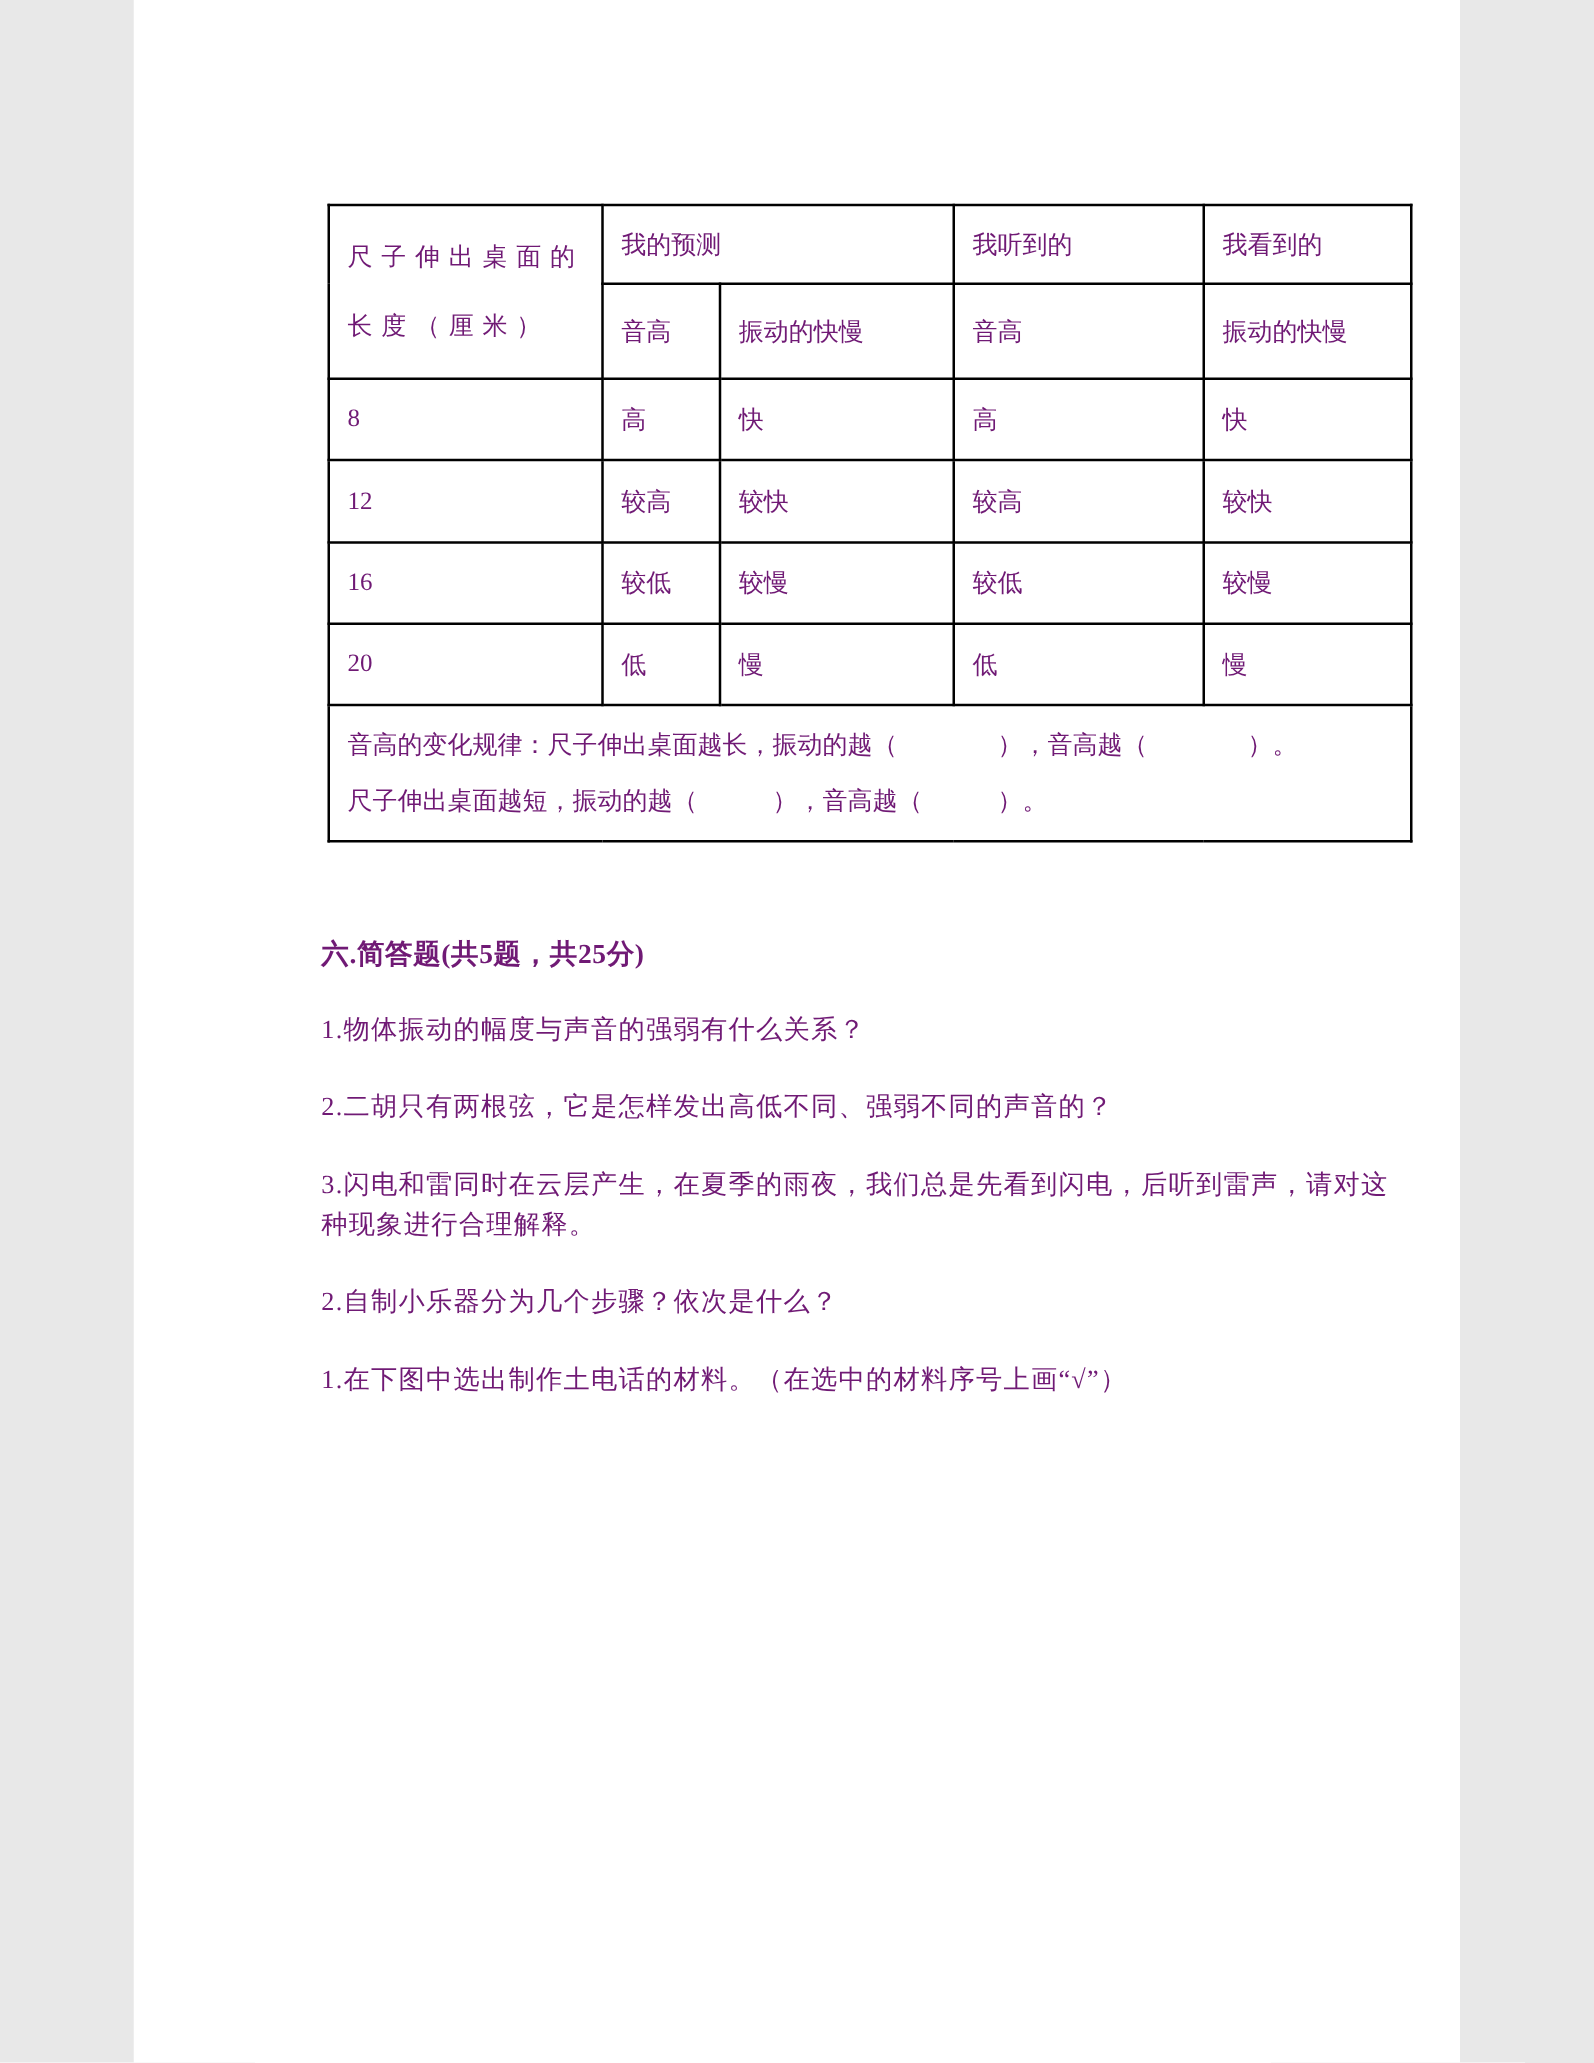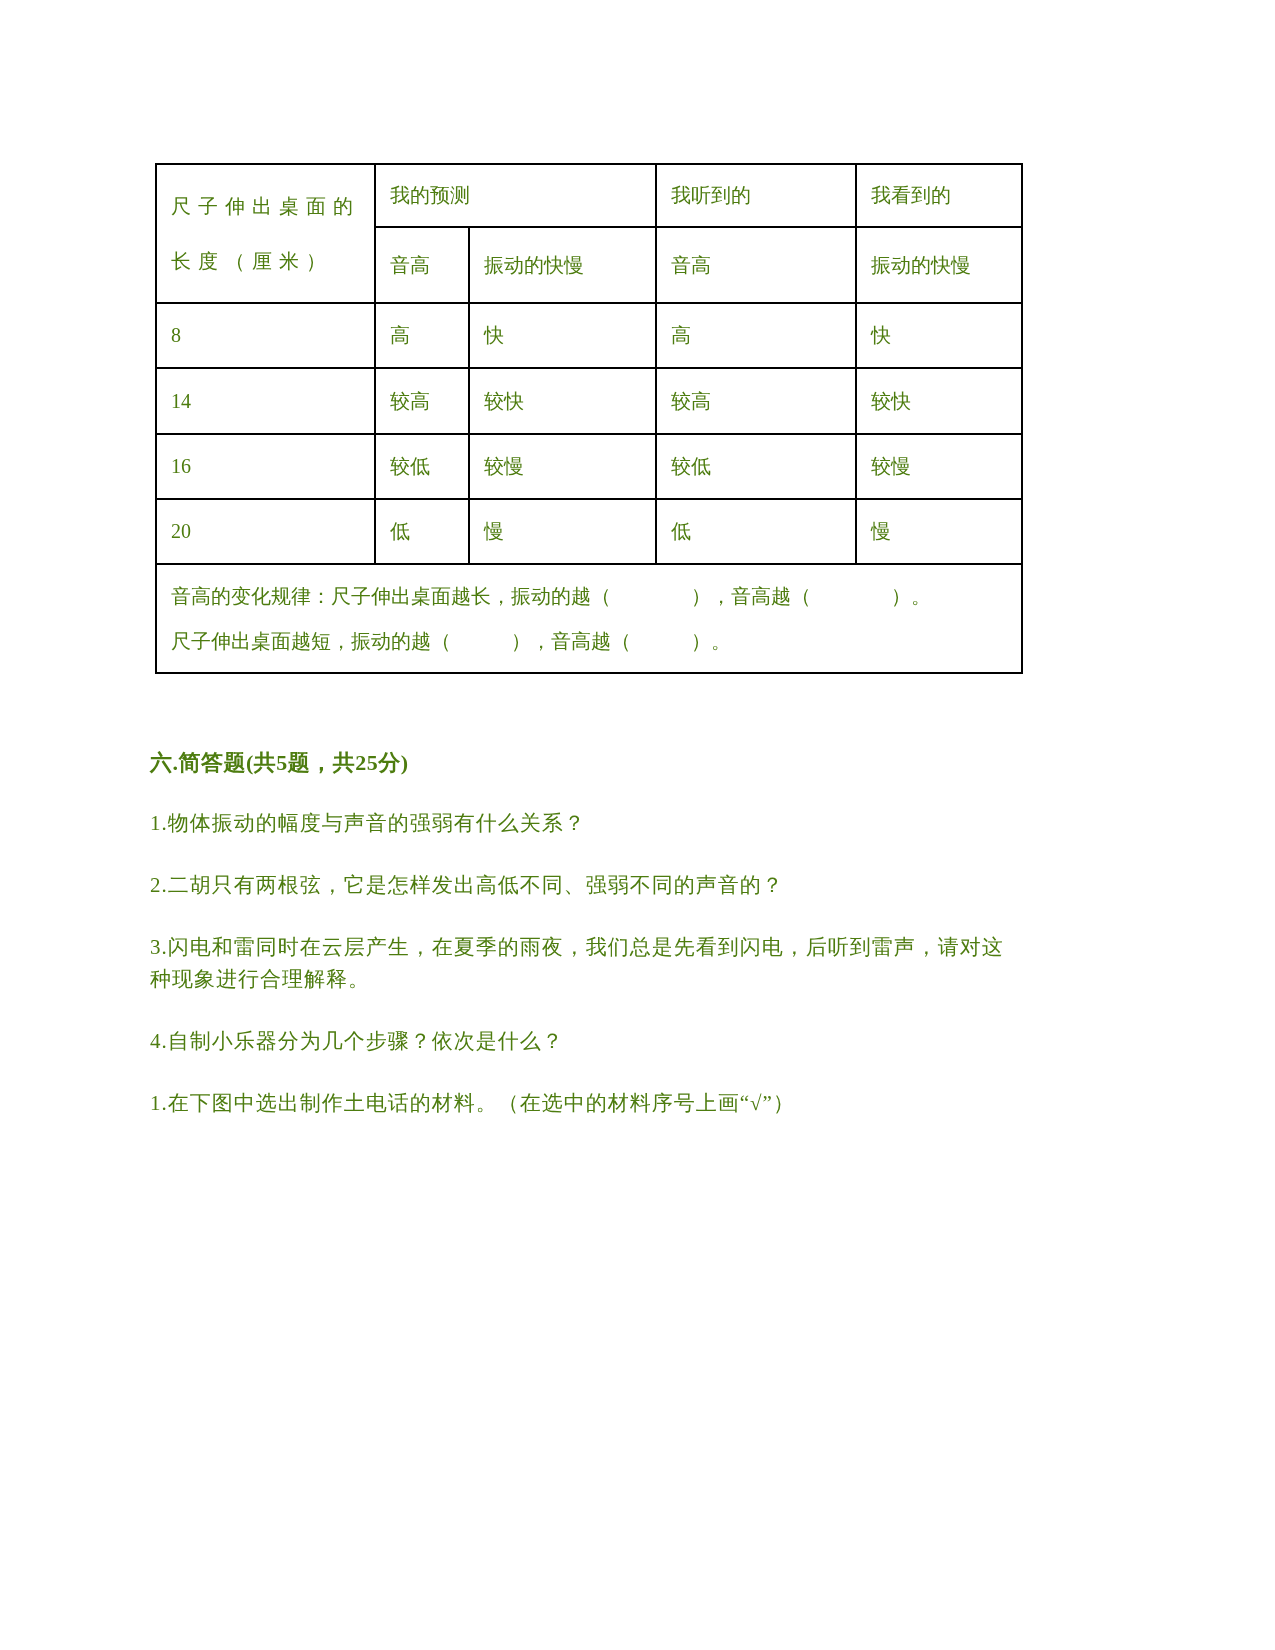--- a/index.html
+++ b/index.html
@@ -1,23 +1,23 @@
 <!DOCTYPE html>
 <html><head>
 <meta charset="utf-8">
 <style>
   html, body { margin: 0; padding: 0; }
   body { background: #e8e8e8; }
   .page {
     position: relative;
-    width: 1275px;
+    width: 1061px;
     height: 1650px;
     margin: 0 auto;
     background: #ffffff;
-    color: #4d7c0f;
+    color: #701a75;
     font-family: "Liberation Serif", "DejaVu Serif", serif;
     overflow: hidden;
   }
 
   
   table.exam-table {
     position: absolute;
     left: 155px;
     top: 163px;
     width: 866px;
@@ -104,21 +104,21 @@
       </tr>
 
       <tr class="row-data">
         <td>8</td>
         <td>高</td>
         <td>快</td>
         <td>高</td>
         <td>快</td>
       </tr>
       <tr class="row-data row-data-12">
-        <td>14</td>
+        <td>12</td>
         <td>较高</td>
         <td>较快</td>
         <td>较高</td>
         <td>较快</td>
       </tr>
       <tr class="row-data">
         <td>16</td>
         <td>较低</td>
         <td>较慢</td>
         <td>较低</td>
@@ -140,18 +140,18 @@
       </tr>
     </tbody>
   </table>
 
   <div class="text-flow">
     <div class="section-heading">六.简答题(共5题，共25分)</div>
     <p class="question">1.物体振动的幅度与声音的强弱有什么关系？</p>
     <p class="question">2.二胡只有两根弦，它是怎样发出高低不同、强弱不同的声音的？</p>
     <p class="question">3.闪电和雷同时在云层产生，在夏季的雨夜，我们总是先看到闪电，后听到雷声，请对这
 种现象进行合理解释。</p>
-    <p class="question">4.自制小乐器分为几个步骤？依次是什么？</p>
+    <p class="question">2.自制小乐器分为几个步骤？依次是什么？</p>
 
     <p class="question">1.在下图中选出制作土电话的材料。（在选中的材料序号上画“√”）</p>
   </div>
 
 </div>
 
 </body></html>

